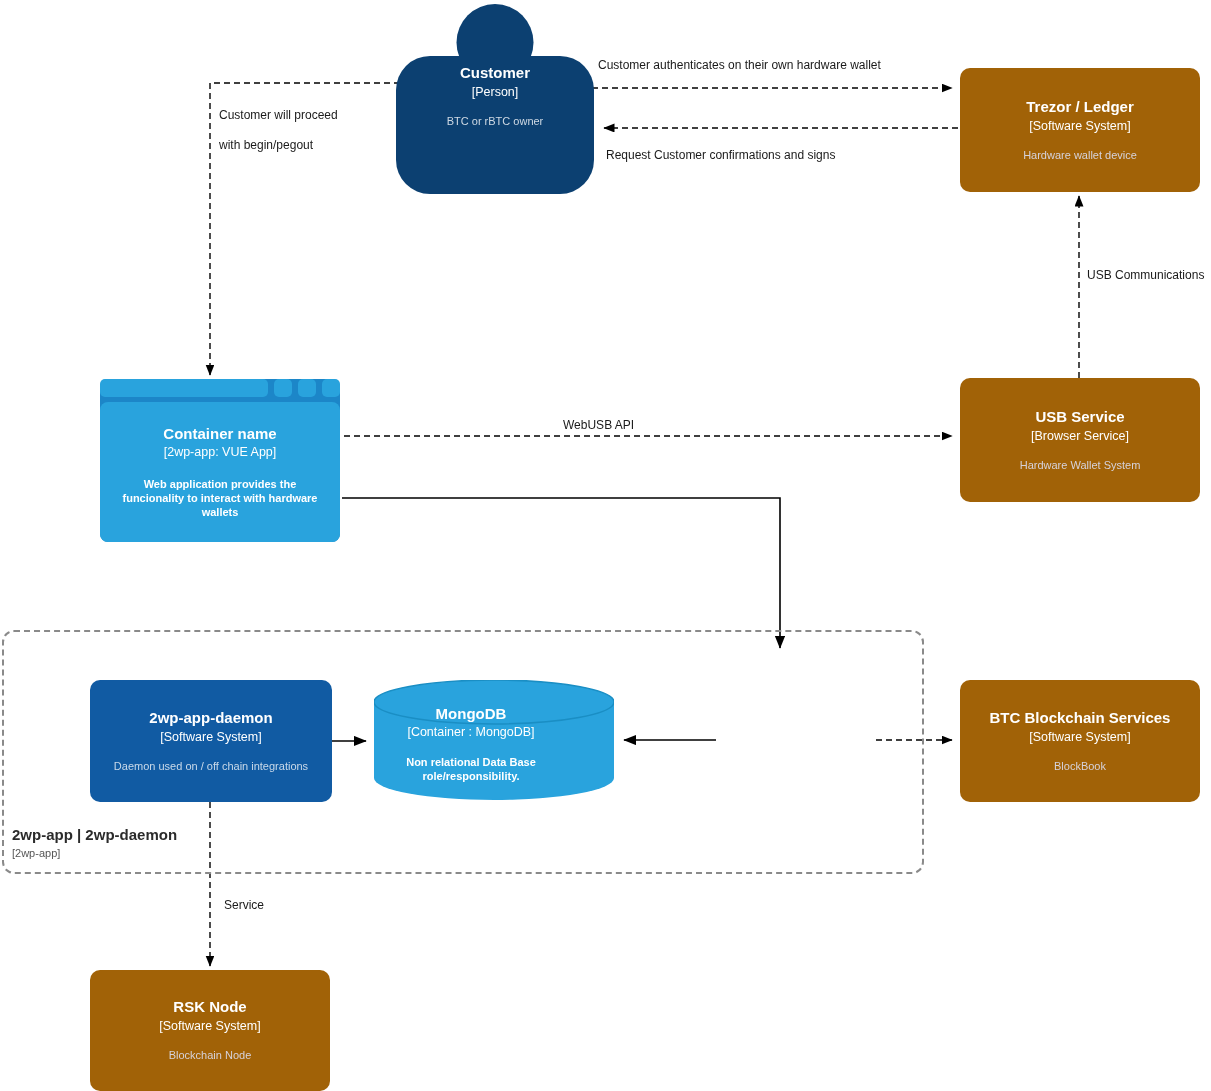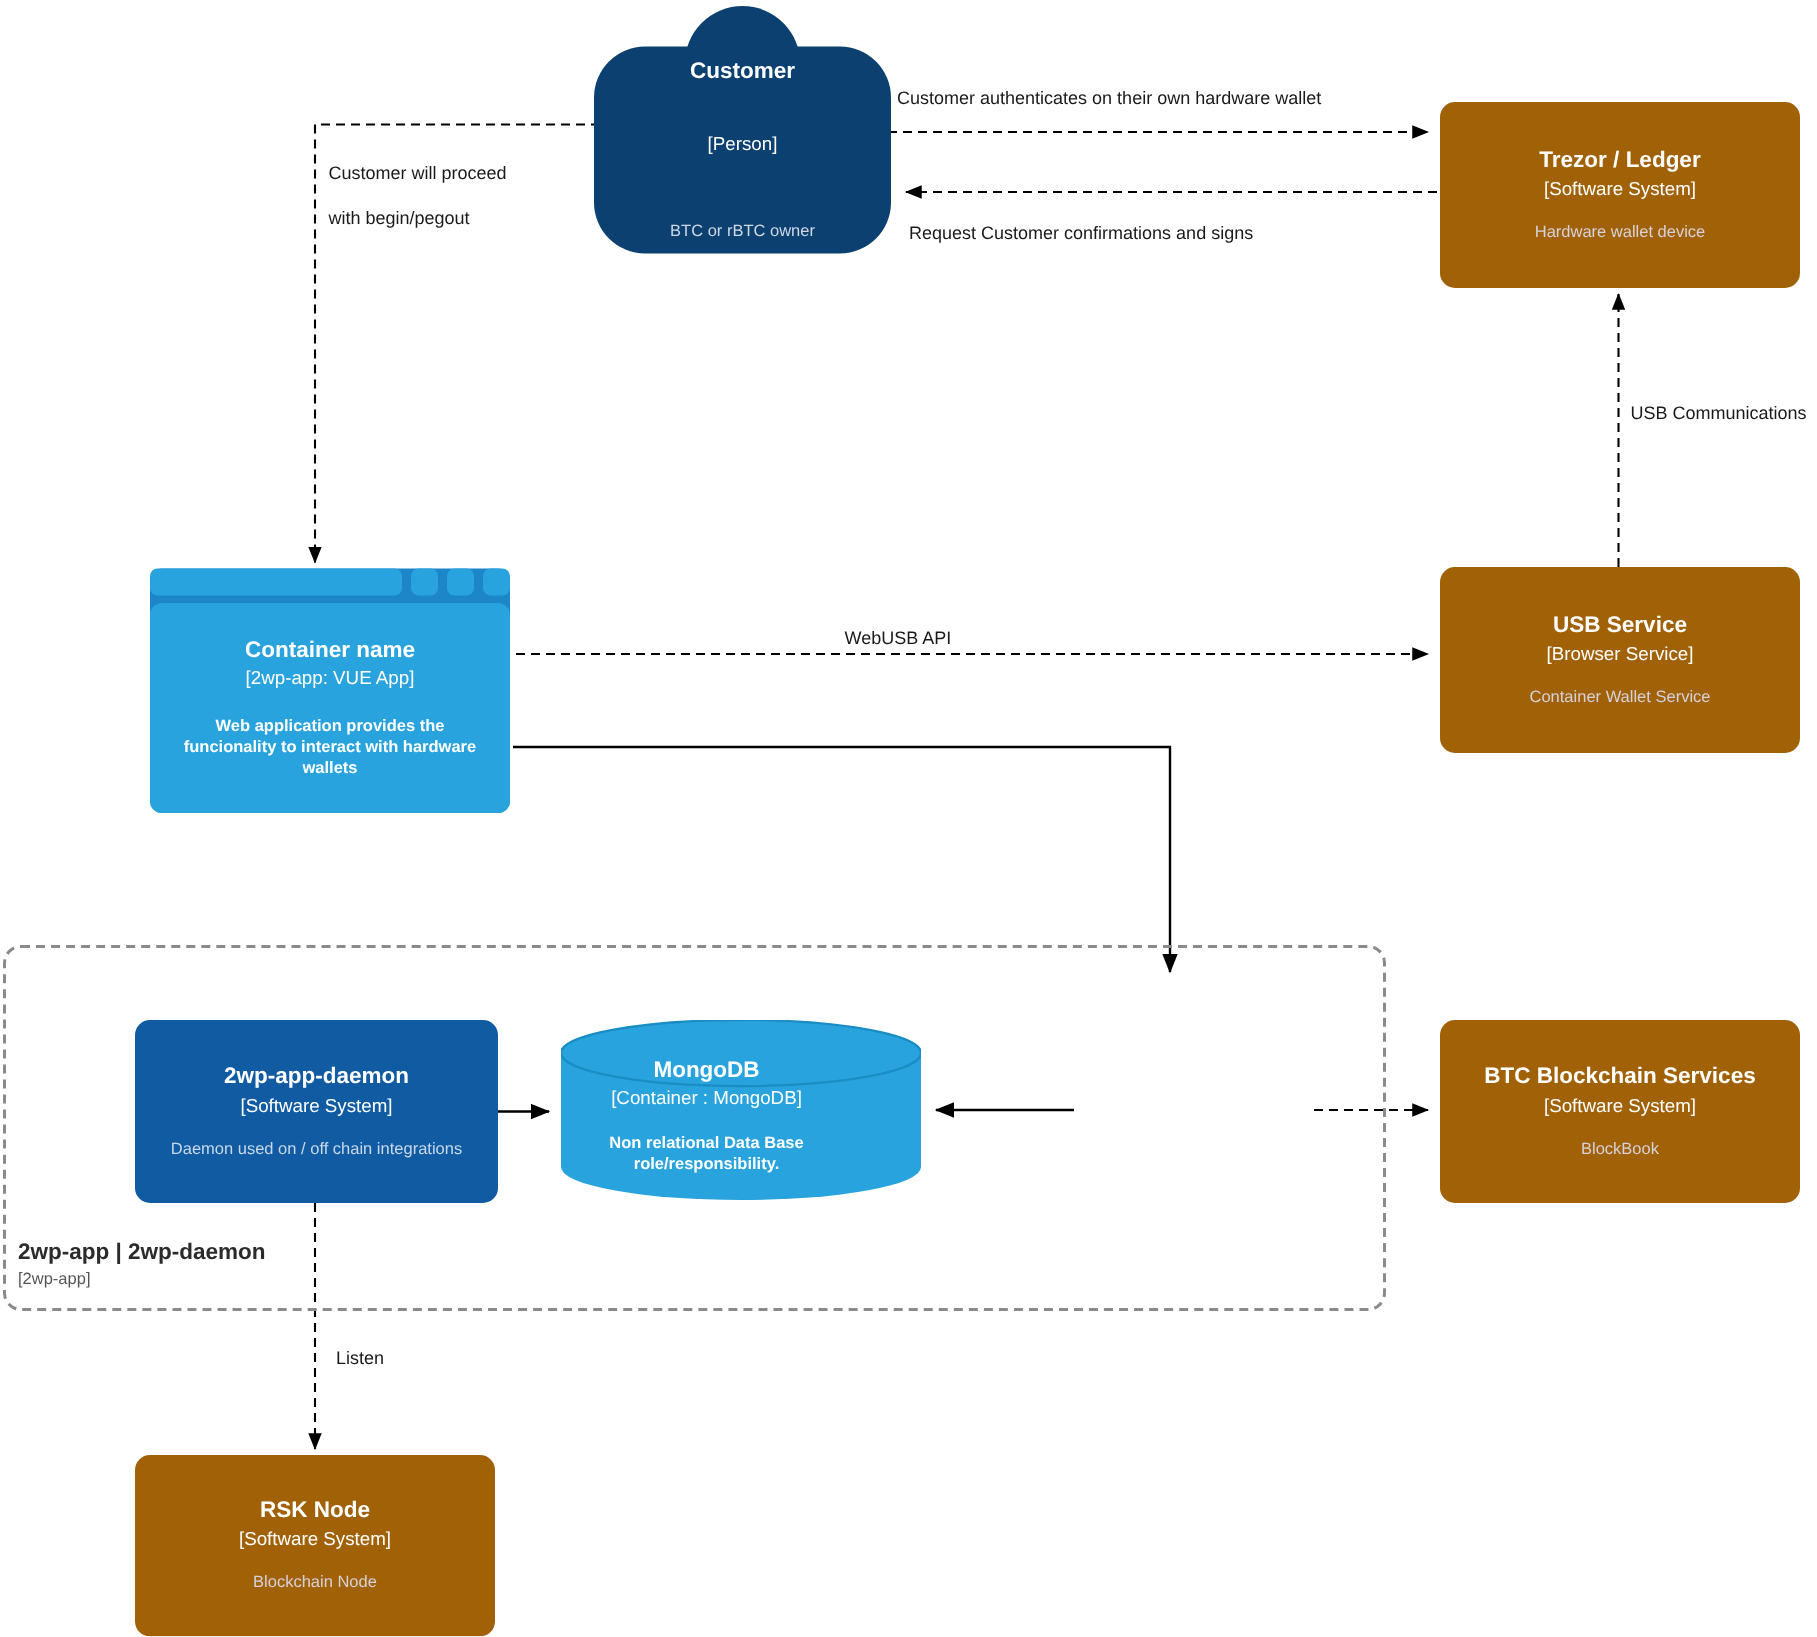--- a/index.html
+++ b/index.html
@@ -66,29 +66,29 @@
     position:absolute;
     left:50%;
     top:0;
     transform:translateX(-50%);
     width:77px;height:77px;
     border-radius:50%;
     background:#0c4071;
   }
   .person-body{
     position:absolute;
-    left:0; top:27px;
+    left:0; top:52px;
     width:100%;
     height:138px;
     border-radius:34px;
     background:#0c4071;
     display:flex;
     flex-direction:column;
     align-items:center;
-    justify-content:space-between;
+    justify-content:flex-start;
     text-align:center;
     padding:8px 10px;
     box-sizing:border-box;
   }
   .person-body .c4-desc{ color:#cfd9e4; }
 
   
   .browser{
     background:#1c86c8;
     border-radius:8px;
@@ -273,21 +273,21 @@
     <div class="browser-body">
       <div class="c4-title">Container name</div>
       <div class="c4-type">[2wp-app: VUE App]</div>
       <div class="c4-desc">Web application provides the funcionality to interact with hardware wallets</div>
     </div>
   </div>
 
   <div class="node c4box sys-ext" style="left:960px; top:378px; width:240px; height:124px;">
     <div class="c4-title">USB Service</div>
     <div class="c4-type">[Browser Service]</div>
-    <div class="c4-desc">Container Wallet Service</div>
+    <div class="c4-desc">Hardware Wallet System</div>
   </div>
 
   <div class="node c4box sys-int" style="left:90px; top:680px; width:242px; height:122px;">
     <div class="c4-title">2wp-app-daemon</div>
     <div class="c4-type">[Software System]</div>
     <div class="c4-desc">Daemon used on / off chain integrations</div>
   </div>
 
   <div class="db" style="left:374px; top:680px; width:194px; height:120px;">
     <svg class="db-svg" width="240" height="120" viewBox="0 0 240 120">
@@ -319,15 +319,15 @@
   <div class="edge-label" style="left:606px; top:146px;">Request Customer confirmations and signs</div>
 
   <div class="edge-label" style="left:219px; top:106px;">Customer will proceed</div>
 
   <div class="edge-label" style="left:219px; top:136px;">with begin/pegout</div>
 
   <div class="edge-label" style="left:563px; top:416px;">WebUSB API</div>
 
   <div class="edge-label" style="left:1087px; top:266px;">USB Communications</div>
 
-  <div class="edge-label" style="left:224px; top:896px;">Listen</div>
+  <div class="edge-label" style="left:224px; top:896px;">Service</div>
 
 </div>
 
 </body></html>

